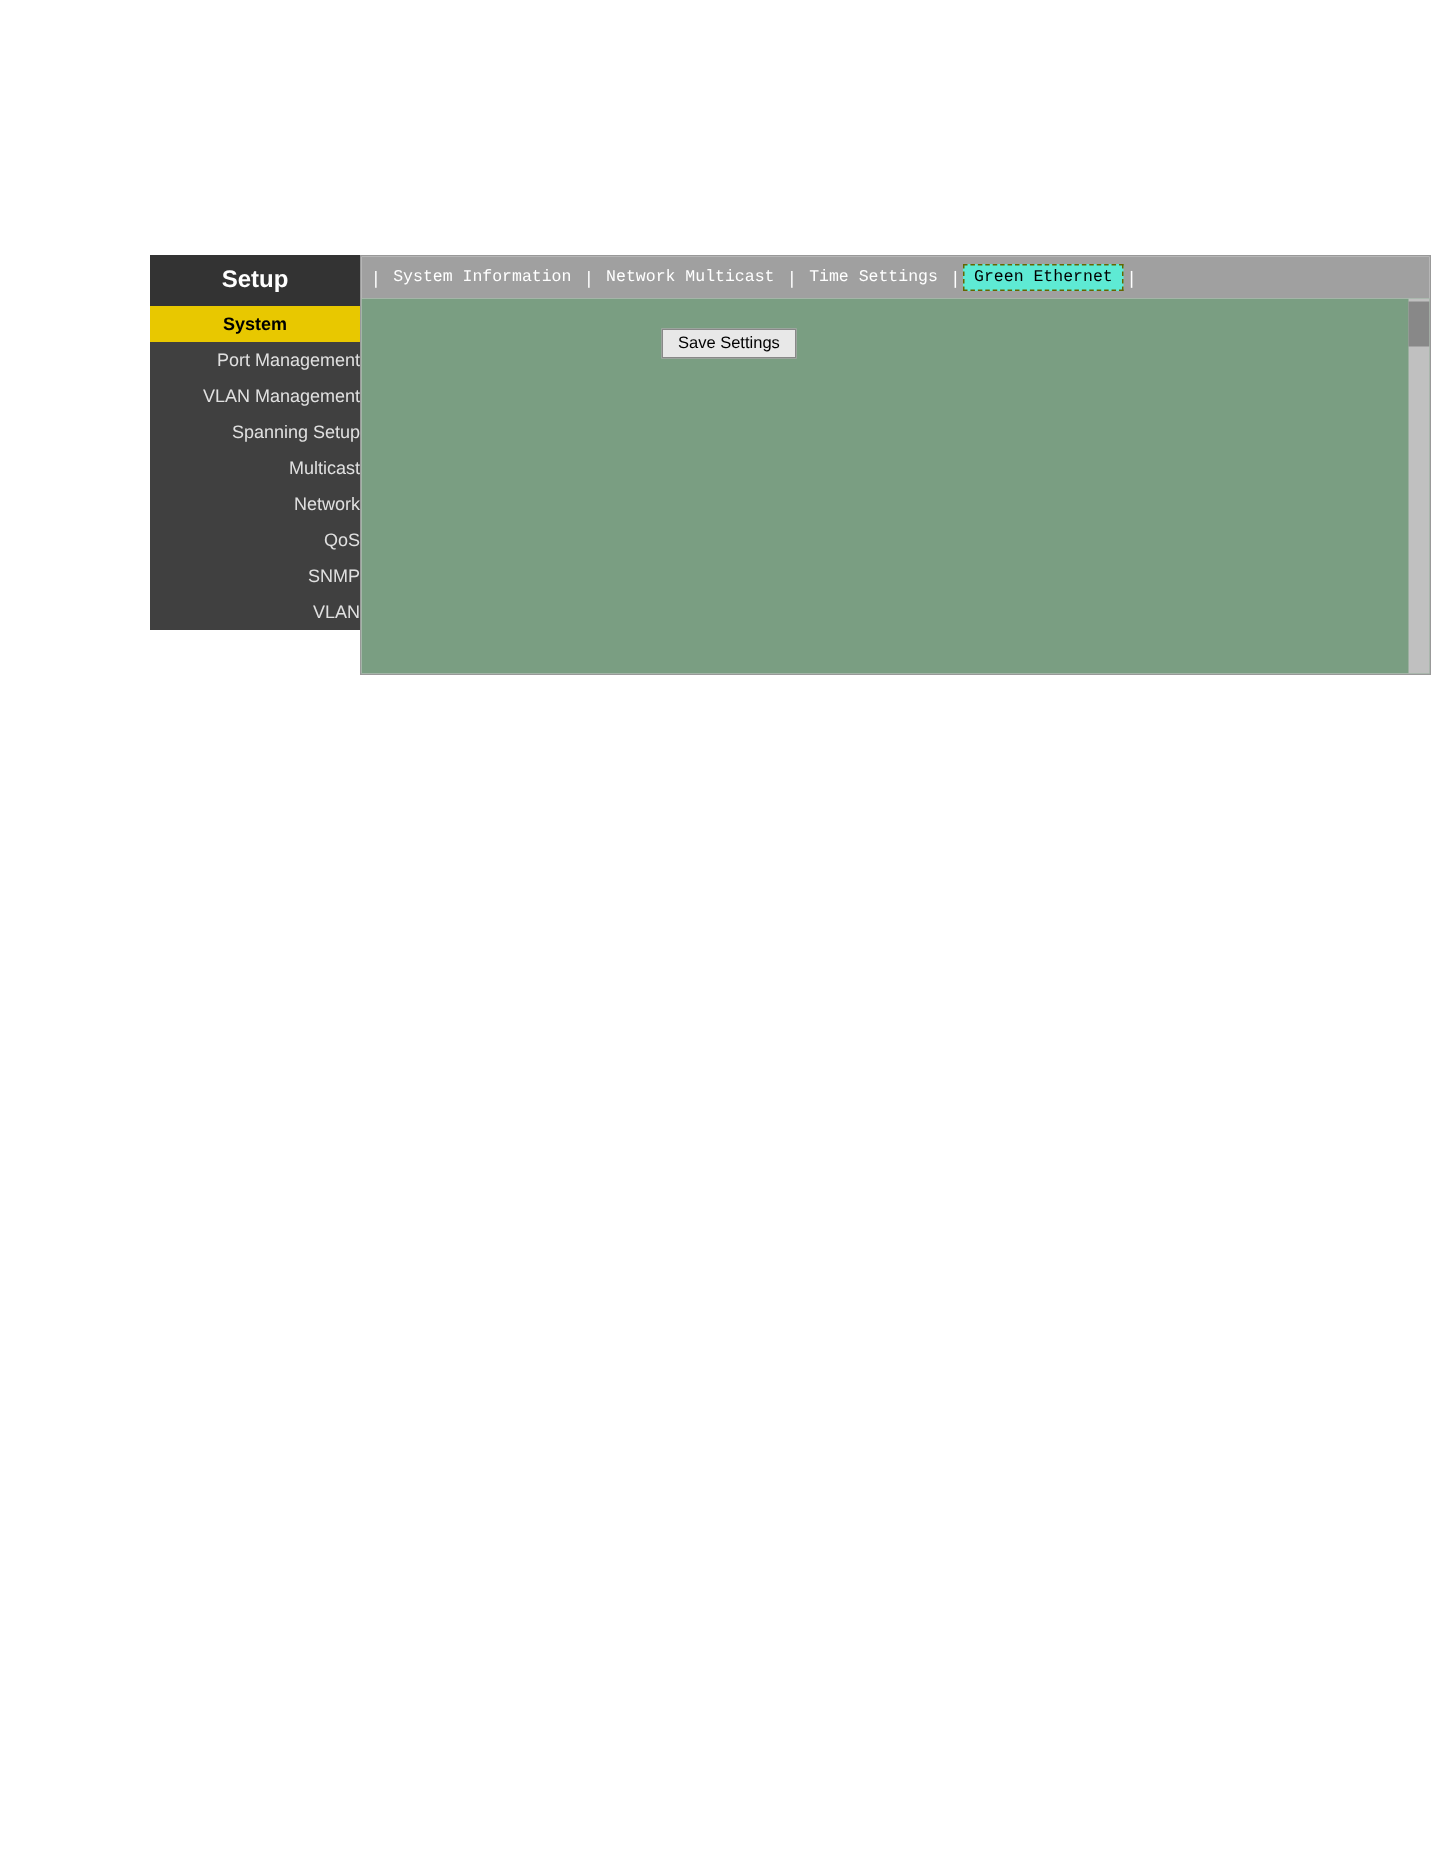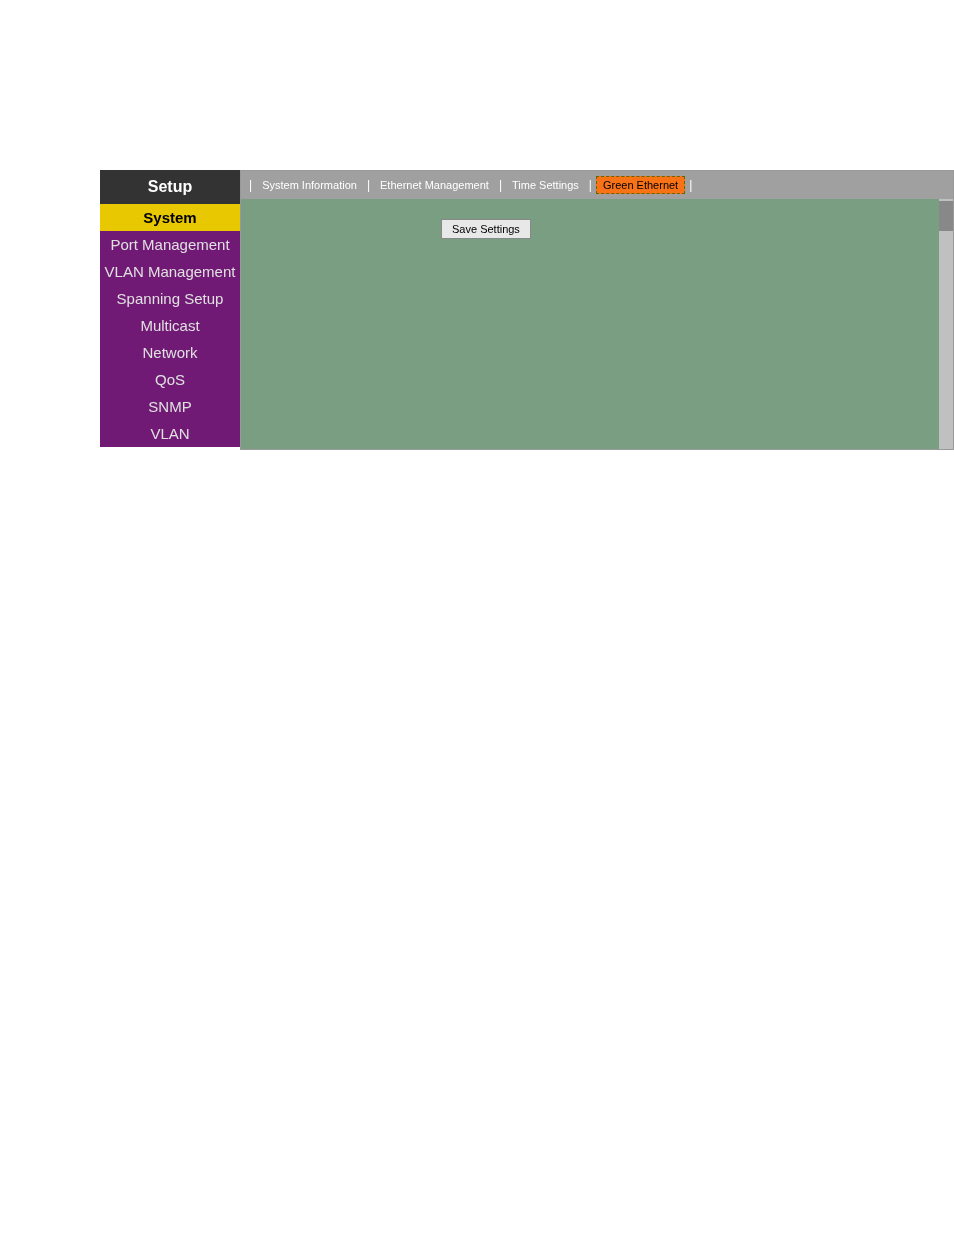--- a/index.html
+++ b/index.html
@@ -47,35 +47,36 @@
       font-weight: bold;
       text-align: center;
       padding: 8px 0;
     }
 
     .sidebar-item {
       display: block;
       width: 100%;
       padding: 5px 0;
       text-align: center;
-      font-size: 15px;
+      font-size: 12px;
       cursor: pointer;
       border: none;
       background: none;
     }
 
     .sidebar-item.active {
       background: #e8c800;
       color: #000000;
       font-weight: bold;
     }
 
     .sidebar-item.inactive {
-      background: #701a75;
+      background: #404040;
       color: #e0e0e0;
+      text-align: right;
     }
 
     
     .main-content {
       flex: 1;
       display: flex;
       flex-direction: column;
       border: 1px solid #999999;
     }
 
@@ -96,24 +97,25 @@
     }
 
     .tab-item {
       background: none;
       border: none;
       color: #ffffff;
       font-size: 11px;
       padding: 2px 6px;
       cursor: pointer;
       white-space: nowrap;
+      font-family: Liberation Mono, monospace;
     }
 
     .tab-item.active {
-      background: #f97316;
+      background: #5eead4;
       color: #000000;
       border: 1px dashed #666600;
       font-weight: normal;
     }
 
     
     .content-area {
       background: #7a9e82;
       flex: 1;
       padding: 20px;
@@ -212,21 +214,21 @@
 
     <div class="main-content">
 
       <div class="tab-bar">
         <span class="tab-separator">|</span>
         <button class="tab-item">
           <span>System Information</span>
         </button>
         <span class="tab-separator">|</span>
         <button class="tab-item">
-          <span>Ethernet Management</span>
+          <span>Network Multicast</span>
         </button>
         <span class="tab-separator">|</span>
         <button class="tab-item">
           <span>Time Settings</span>
         </button>
         <span class="tab-separator">|</span>
         <button class="tab-item active">
           <span>Green Ethernet</span>
         </button>
         <span class="tab-separator">|</span>

